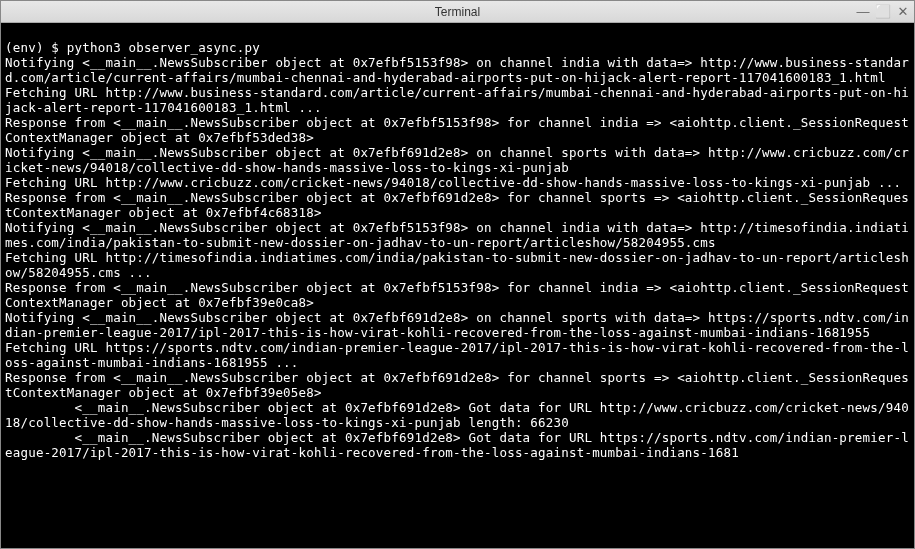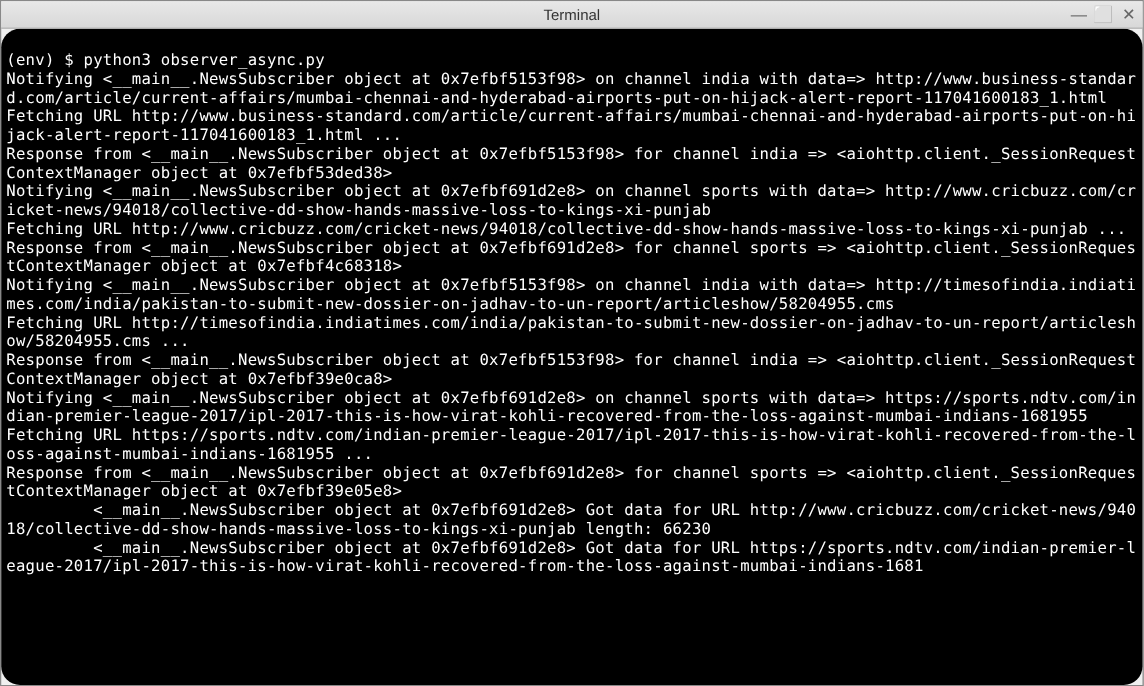--- a/index.html
+++ b/index.html
@@ -58,21 +58,20 @@
       background: #000;
       color: #fff;
       font-family: "DejaVu Sans Mono", "Liberation Mono", Consolas, monospace;
       font-size: 12.5px;
       line-height: 15px;
       padding: 2px 4px;
       overflow: hidden;
       white-space: pre-wrap;
       word-break: break-all;
       letter-spacing: 0.2px;
-      border-radius: 15px;
     }
     .terminal-body span {
       white-space: pre-wrap;
       word-break: break-all;
     }
   </style>
 </head>
 <body>
 
 <div class="window">

